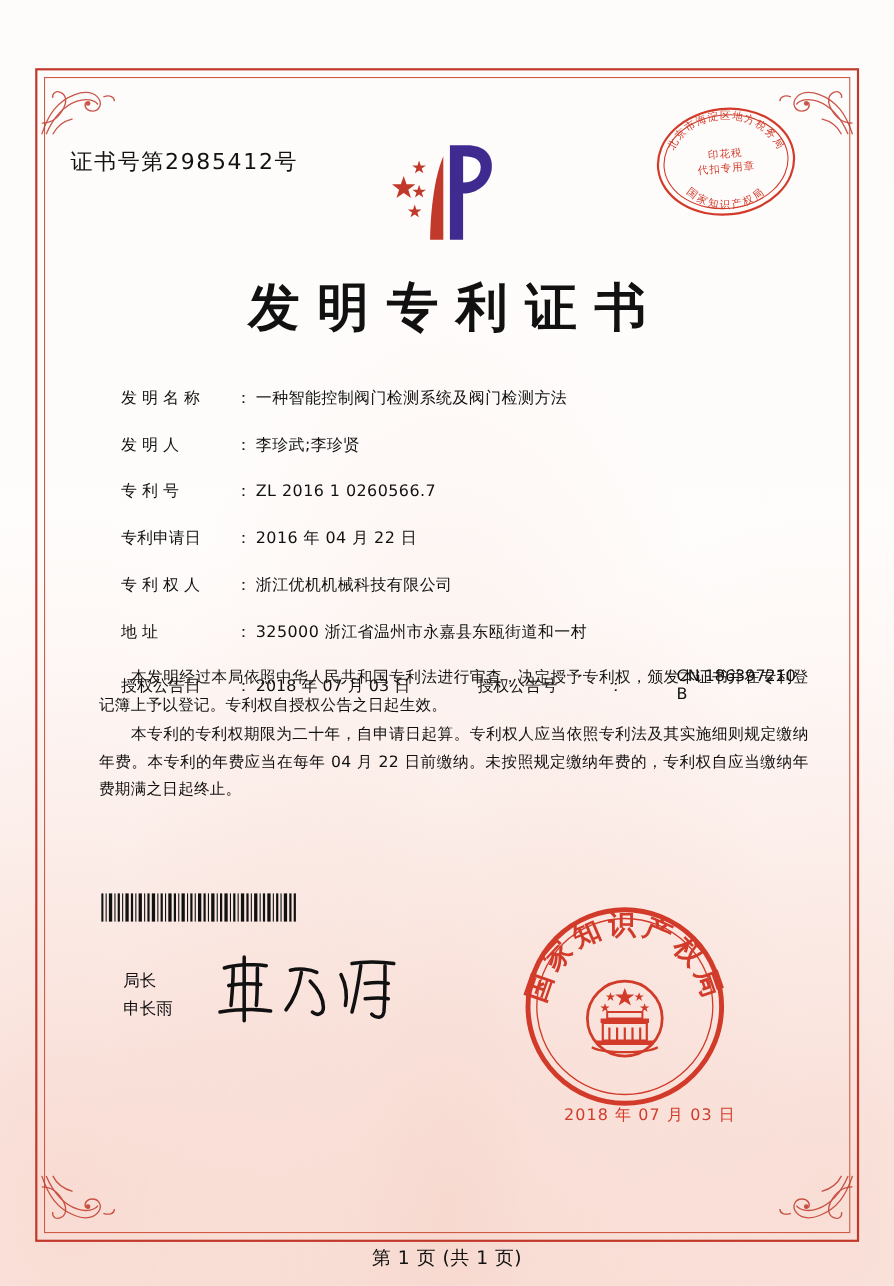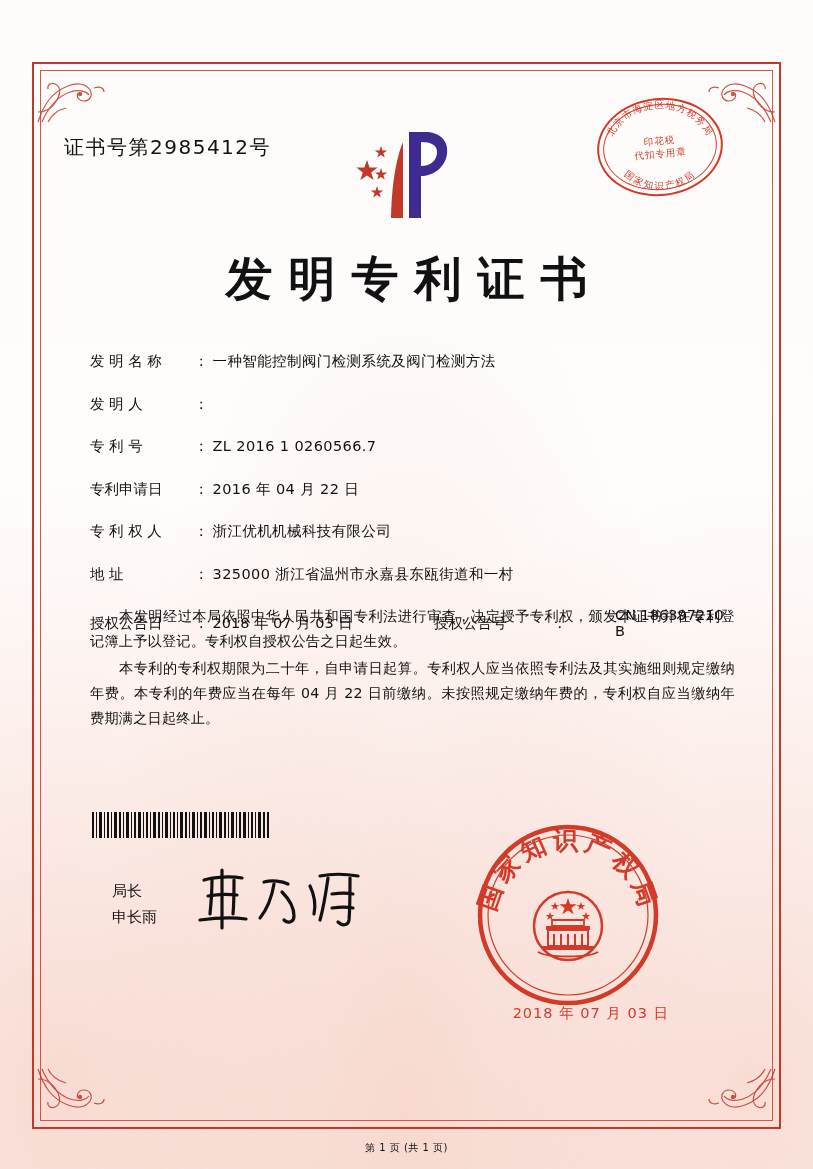--- a/index.html
+++ b/index.html
@@ -142,20 +142,21 @@
     margin-bottom: 23.5px;
     font-size: 14.5px;
     font-family: "DejaVu Sans", sans-serif;
     color: #111;
   }
   .field-label {
     width: 104px;
     flex: none;
     letter-spacing: 0px;
     white-space: nowrap;
+    margin-left: 20px;
   }
   .field-sep { margin: 0 4px 0 0; }
   .field-value {
     flex: 1;
     letter-spacing: 0.4px;
   }
   .field-row.dual {
     margin-bottom: 18px;
   }
   .dual .left-group { display: flex; align-items: center; width: 350px; }
@@ -227,21 +228,21 @@
     font-family: "DejaVu Sans", sans-serif;
     white-space: nowrap;
   }
 
   
   .footer {
     position: absolute;
     left: 0; right: 0;
     bottom: 14px;
     text-align: center;
-    font-size: 10px;
+    font-size: 17px;
     font-family: "DejaVu Sans", sans-serif;
     color: #111;
     letter-spacing: 0.5px;
   }
 </style>
 </head>
 <body>
 
 <div class="page">
 
@@ -340,20 +341,21 @@
 
       <div class="field-row">
         <span class="field-label">发 明 名 称</span>
         <span class="field-sep">：</span>
         <span class="field-value">一种智能控制阀门检测系统及阀门检测方法</span>
       </div>
 
       <div class="field-row">
         <span class="field-label">发 明 人</span>
         <span class="field-sep">：</span>
+        <span class="field-value">李珍武;李珍贤</span>
       </div>
 
       <div class="field-row">
         <span class="field-label">专 利 号</span>
         <span class="field-sep">：</span>
         <span class="field-value">ZL 2016 1 0260566.7</span>
       </div>
 
       <div class="field-row">
         <span class="field-label">专利申请日</span>

